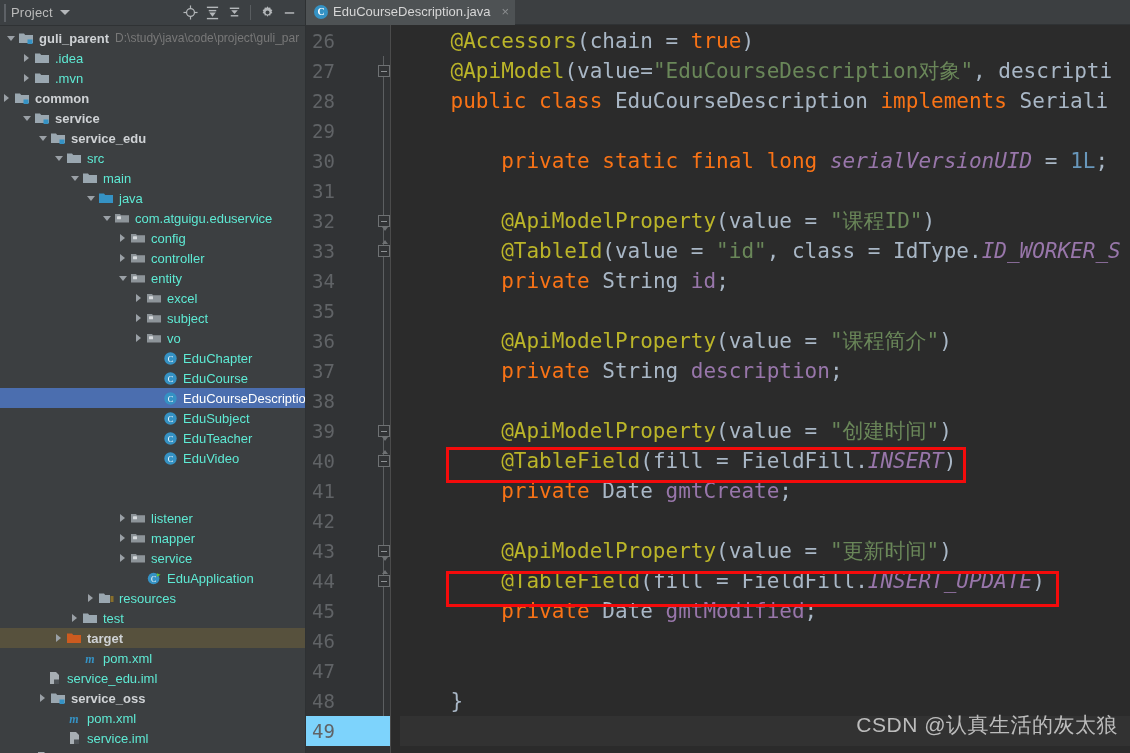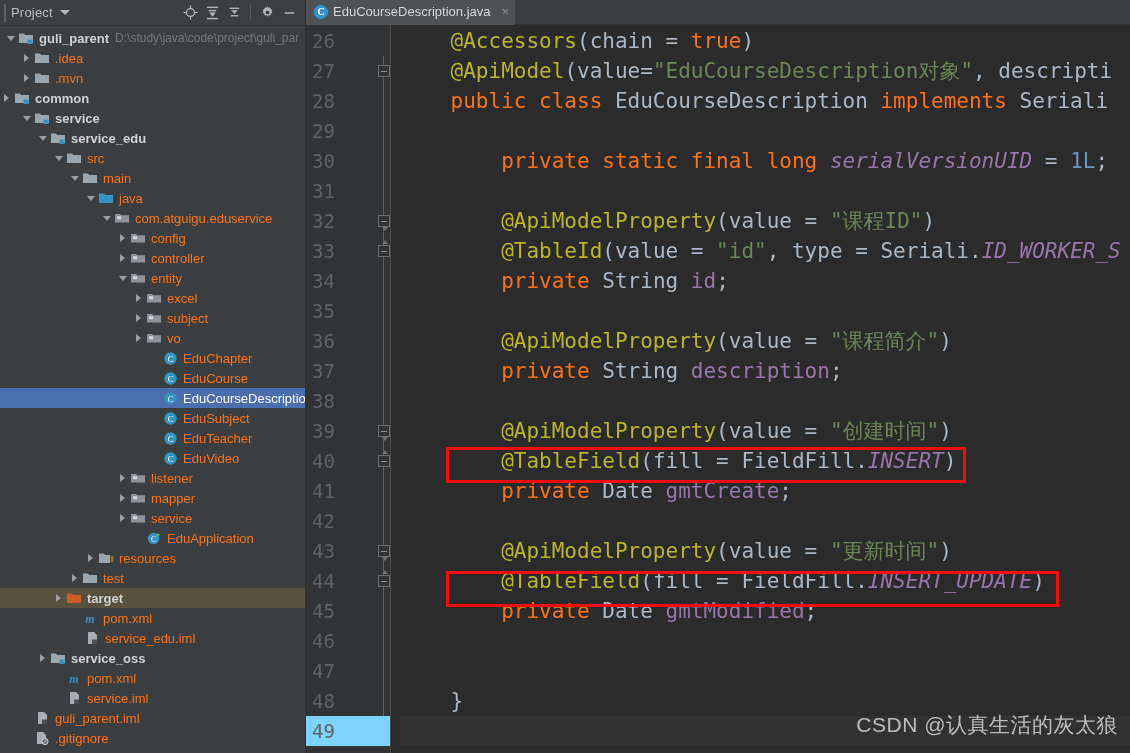--- a/index.html
+++ b/index.html
@@ -59,21 +59,21 @@
   .arrow i {
     display: block; width: 0; height: 0;
     border-top: 4px solid transparent; border-bottom: 4px solid transparent;
     border-left: 5px solid #9aa0a6;
   }
   .arrow.open i {
     border-left: 4px solid transparent; border-right: 4px solid transparent;
     border-top: 5px solid #9aa0a6; border-bottom: 0;
   }
   .node-icon { width: 18px; min-width: 18px; height: 16px; margin-right: 4px; display: flex; align-items: center; justify-content: center; }
-  .node-label { color: #f97316; }
+  .node-label { color: #5eead4; }
   .node-label.bold { font-weight: bold; color: #cfd2d5; }
   .node-path { color: #787878; margin-left: 6px; font-size: 12px; text-align: center; }
 
   
   #editor-area {
     width: 824px; height: 753px; position: relative;
     background: #2b2b2b;
     display: flex; flex-direction: column;
   }
   #tab-bar {
@@ -458,21 +458,21 @@
         <div class="tree-row" style="padding-left: 148px;">
           <span class="arrow"></span>
           <span class="node-icon">
             <svg width="15" height="15" viewBox="0 0 16 16">
               <circle cx="8" cy="8" r="6.6" fill="#3592c4"></circle>
               <text x="8" y="11.4" font-size="9" font-family="serif" fill="#ffffff" text-anchor="middle">C</text>
             </svg>
           </span>
           <span class="node-label">EduVideo</span>
         </div>
-        <div class="tree-row" style="padding-left: 116px;">
+        <div class="tree-row" style="padding-left: 116px; margin-top: 40px;">
           <span class="arrow">
             <i></i>
           </span>
           <span class="node-icon">
             <svg width="16" height="14" viewBox="0 0 16 14">
               <path d="M1 3h5l1 1.2h8v7.3H1z" fill="#8d9499"></path>
               <rect x="3" y="5.2" width="4" height="3" rx=".5" fill="#d7dadd"></rect>
             </svg>
           </span>
           <span class="node-label">listener</span>
@@ -552,21 +552,21 @@
         </div>
         <div class="tree-row" style="padding-left: 68px;">
           <span class="arrow"></span>
           <span class="node-icon">
             <svg width="16" height="14" viewBox="0 0 16 14">
               <text x="8" y="11.5" font-size="12" font-style="italic" font-weight="bold" font-family="serif" fill="#3592c4" text-anchor="middle">m</text>
             </svg>
           </span>
           <span class="node-label">pom.xml</span>
         </div>
-        <div class="tree-row" style="padding-left: 70px;">
+        <div class="tree-row" style="padding-left: 32px;">
           <span class="arrow"></span>
           <span class="node-icon">
             <svg width="16" height="14" viewBox="0 0 16 14">
               <path d="M4 1h6l3 3v9H4z" fill="#a7aeb3"></path>
               <rect x="8" y="8.5" width="5" height="4.5" fill="#4d5256"></rect>
             </svg>
           </span>
           <span class="node-label">service_edu.iml</span>
         </div>
         <div class="tree-row" style="padding-left: 36px;">
@@ -682,21 +682,21 @@
       </div>
       <div id="code">
         <div class="indent-guide" style="left:0px;"></div>
       <div class="cl"><span class="t-punct">    </span><span class="t-ann">@Accessors</span><span class="t-punct">(chain = </span><span class="t-kw">true</span><span class="t-punct">)</span></div>
           <div class="cl"><span class="t-punct">    </span><span class="t-ann">@ApiModel</span><span class="t-punct">(value=</span><span class="t-str">"EduCourseDescription对象"</span><span class="t-punct">, descripti</span></div>
           <div class="cl"><span class="t-punct">    </span><span class="t-kw">public class</span><span class="t-cls"> EduCourseDescription </span><span class="t-kw">implements</span><span class="t-cls"> Seriali</span></div>
           <div class="cl">&nbsp;</div>
           <div class="cl"><span class="t-punct">        </span><span class="t-kw">private static final long</span><span class="t-punct"> </span><span class="t-static">serialVersionUID</span><span class="t-punct"> = </span><span class="t-num">1L</span><span class="t-punct">;</span></div>
           <div class="cl">&nbsp;</div>
           <div class="cl"><span class="t-punct">        </span><span class="t-ann">@ApiModelProperty</span><span class="t-punct">(value = </span><span class="t-str">"课程ID"</span><span class="t-punct">)</span></div>
-          <div class="cl"><span class="t-punct">        </span><span class="t-ann">@TableId</span><span class="t-punct">(value = </span><span class="t-str">"id"</span><span class="t-punct">, type = Seriali.</span><span class="t-static">ID_WORKER_S</span></div>
+          <div class="cl"><span class="t-punct">        </span><span class="t-ann">@TableId</span><span class="t-punct">(value = </span><span class="t-str">"id"</span><span class="t-punct">, class = IdType.</span><span class="t-static">ID_WORKER_S</span></div>
           <div class="cl"><span class="t-punct">        </span><span class="t-kw">private</span><span class="t-cls"> String </span><span class="t-field">id</span><span class="t-punct">;</span></div>
           <div class="cl">&nbsp;</div>
           <div class="cl"><span class="t-punct">        </span><span class="t-ann">@ApiModelProperty</span><span class="t-punct">(value = </span><span class="t-str">"课程简介"</span><span class="t-punct">)</span></div>
           <div class="cl"><span class="t-punct">        </span><span class="t-kw">private</span><span class="t-cls"> String </span><span class="t-field">description</span><span class="t-punct">;</span></div>
           <div class="cl">&nbsp;</div>
           <div class="cl"><span class="t-punct">        </span><span class="t-ann">@ApiModelProperty</span><span class="t-punct">(value = </span><span class="t-str">"创建时间"</span><span class="t-punct">)</span></div>
           <div class="cl"><span class="t-punct">        </span><span class="t-ann">@TableField</span><span class="t-punct">(fill = FieldFill.</span><span class="t-static">INSERT</span><span class="t-punct">)</span></div>
           <div class="cl"><span class="t-punct">        </span><span class="t-kw">private</span><span class="t-cls"> Date </span><span class="t-field">gmtCreate</span><span class="t-punct">;</span></div>
           <div class="cl">&nbsp;</div>
           <div class="cl"><span class="t-punct">        </span><span class="t-ann">@ApiModelProperty</span><span class="t-punct">(value = </span><span class="t-str">"更新时间"</span><span class="t-punct">)</span></div>

